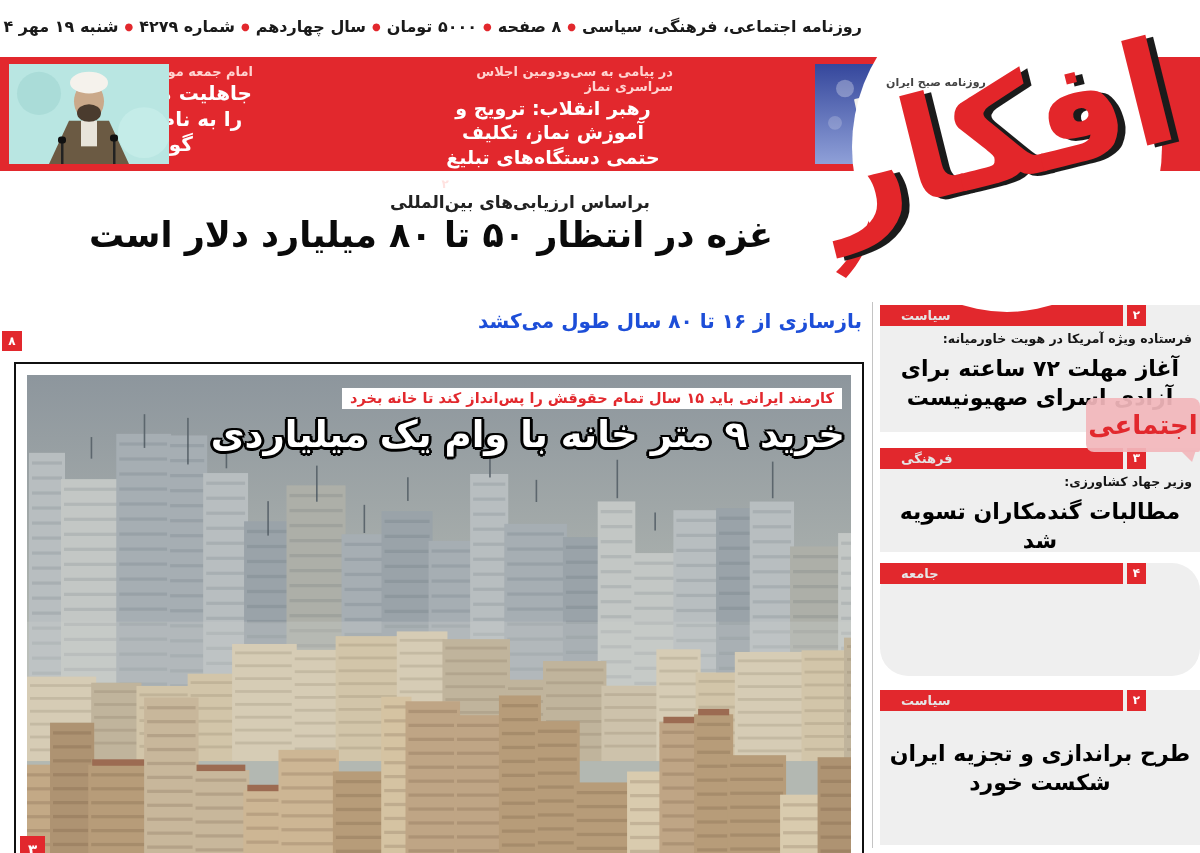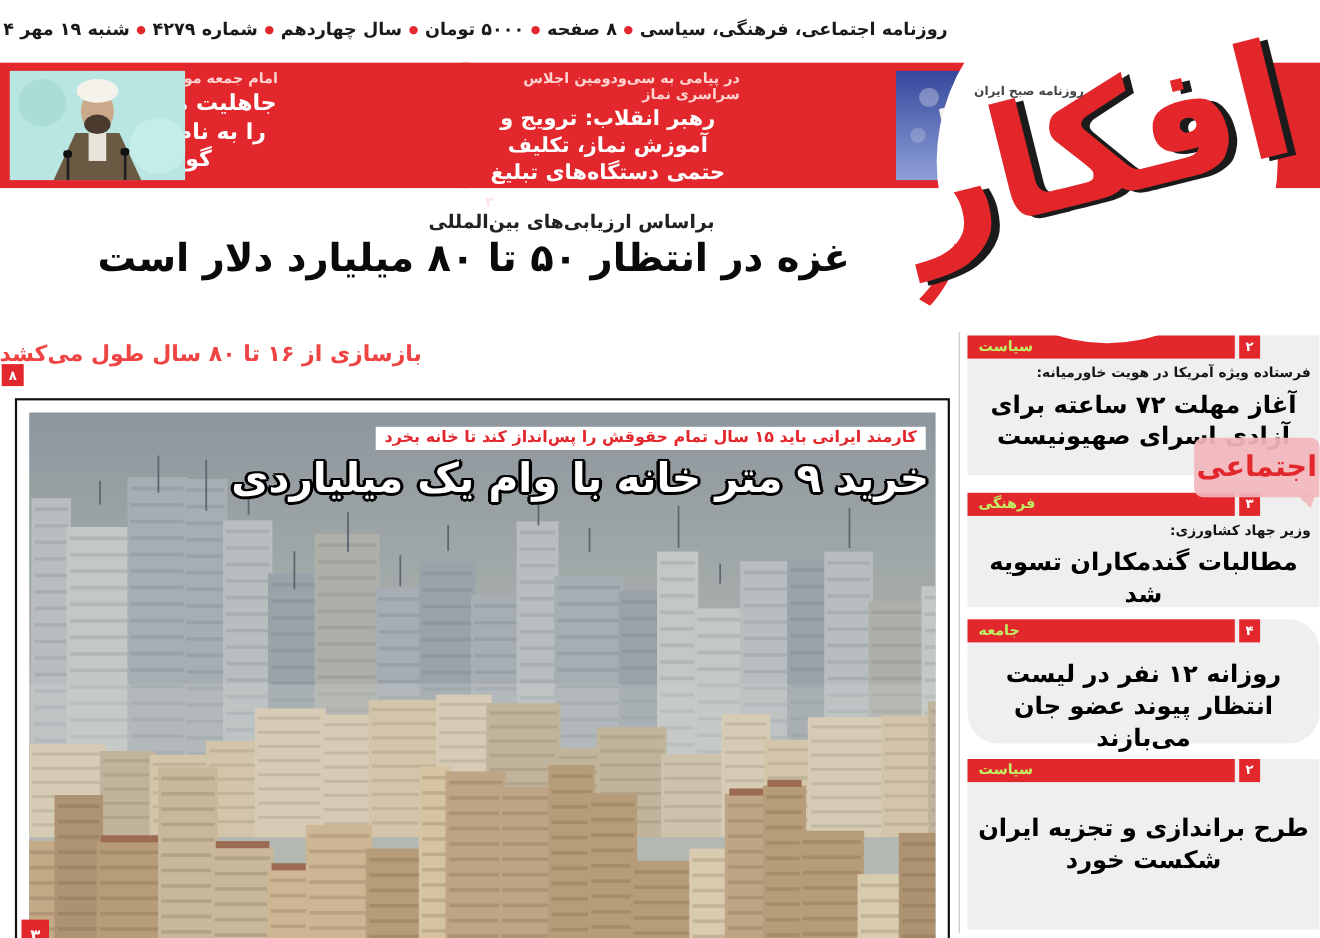--- a/index.html
+++ b/index.html
@@ -26,21 +26,21 @@
   
   .logo-circle{position:absolute;left:852px;top:-18px;width:310px;height:330px;border-radius:50%;background:#ffffff;z-index:3;}
   .logo-title{position:absolute;left:846px;top:58px;width:330px;z-index:4;font-size:142px;font-weight:bold;
     color:#e3262a;text-align:center;line-height:1;transform:rotate(-14deg);
     text-shadow:7px 4px 0 #1b1b1b;}
   .logo-tagline{position:absolute;left:886px;top:76px;z-index:5;font-size:11px;font-weight:bold;color:#444;}
   
   .lead-kicker{position:absolute;left:100px;top:192px;width:840px;text-align:center;font-size:17px;font-weight:bold;color:#222;z-index:2;}
   .lead-headline{position:absolute;left:0;top:216px;width:862px;text-align:center;font-size:35px;font-weight:bold;
     color:#0a0a0a;letter-spacing:-1px;line-height:1.1;z-index:2;margin:0;}
-  .lead-subhead{position:absolute;left:0;top:309px;width:862px;text-align:left;font-size:20px;font-weight:bold;color:#ef4444;z-index:2;}
+  .lead-subhead{position:absolute;left:0;top:309px;width:862px;text-align:right;font-size:20px;font-weight:bold;color:#1d4ed8;z-index:2;}
   .lead-swoosh{position:absolute;left:836px;top:196px;z-index:1;}
   .badge{background:#e2282d;color:#fff;font-weight:bold;text-align:center;position:absolute;}
   .badge-8{left:2px;top:331px;width:20px;height:20px;font-size:12px;line-height:20px;}
   
   .photo-frame{position:absolute;left:14px;top:362px;width:850px;height:515px;background:#fff;
     border:2px solid #101010;box-sizing:border-box;padding:11px;z-index:1;}
   .photo-inner{position:relative;width:100%;height:100%;overflow:hidden;
     background:linear-gradient(#8d969d,#b3b8b2 55%);}
   .photo-inner svg{position:absolute;left:0;top:0;width:100%;height:100%;}
   .overlay-strip{position:absolute;top:13px;right:9px;height:21px;line-height:21px;background:#ffffff;
@@ -49,21 +49,21 @@
     text-shadow:2px 2px 0 #000,-2px 2px 0 #000,2px -2px 0 #000,-2px -2px 0 #000,0 3px 0 #000,3px 0 0 #000,-3px 0 0 #000;}
   .badge-3{left:4px;bottom:10px;width:25px;height:29px;font-size:15px;line-height:29px;z-index:7;}
   
   .divider{position:absolute;left:872px;top:302px;width:1px;height:546px;background:#c4c4c4;}
   .side-item{position:absolute;left:880px;width:320px;background:#efefef;}
   .si-1{top:305px;height:127px;}
   .si-2{top:448px;height:104px;}
   .si-3{top:563px;height:113px;border-radius:28px;}
   .si-4{top:690px;height:155px;}
   .cat-bar{position:absolute;top:0;left:0;width:243px;height:21px;background:#e2282d;}
-  .cat-label{font-size:13px;font-weight:bold;color:#bef264;line-height:21px;padding-left:10px;text-align:left;direction:rtl;}
+  .cat-label{font-size:13px;font-weight:bold;color:#e5e5e5;line-height:21px;padding-left:21px;text-align:left;direction:rtl;}
   .cat-num{position:absolute;top:0;left:247px;width:19px;height:21px;background:#e2282d;color:#fff;
     font-size:12px;font-weight:bold;text-align:center;line-height:21px;}
   .s-kicker{position:absolute;top:26px;left:6px;right:8px;text-align:right;font-size:12.5px;font-weight:bold;color:#151515;}
   .s-headline{position:absolute;top:45px;left:4px;right:4px;text-align:center;font-size:22px;font-weight:bold;color:#000;line-height:1.32;margin:4px;}
   .si-3 .s-headline{top:32px;}
   
   .watermark{position:absolute;left:1086px;top:398px;width:114px;height:54px;z-index:40;
     background:rgba(242,183,187,0.93);border-radius:8px 8px 2px 8px;
     display:flex;align-items:center;justify-content:center;
     color:#e2282d;font-size:26px;font-weight:bold;}
@@ -772,21 +772,20 @@
   <div class="cat-num">۳</div>
   <div class="s-kicker">وزیر جهاد کشاورزی:</div>
   <p class="s-headline">مطالبات گندمکاران تسویه شد</p>
 </div>
 
 <div class="side-item si-3">
   <div class="cat-bar">
       <div class="cat-label">جامعه</div>
     </div>
   <div class="cat-num">۴</div>
-  <p class="s-headline">روزانه ۱۲ نفر در لیست انتظار پیوند عضو جان می‌بازند</p>
 </div>
 
 <div class="side-item si-4">
   <div class="cat-bar">
       <div class="cat-label">سیاست</div>
     </div>
   <div class="cat-num">۲</div>
   <p class="s-headline">طرح براندازی و تجزیه ایران شکست خورد</p>
 </div>
 

